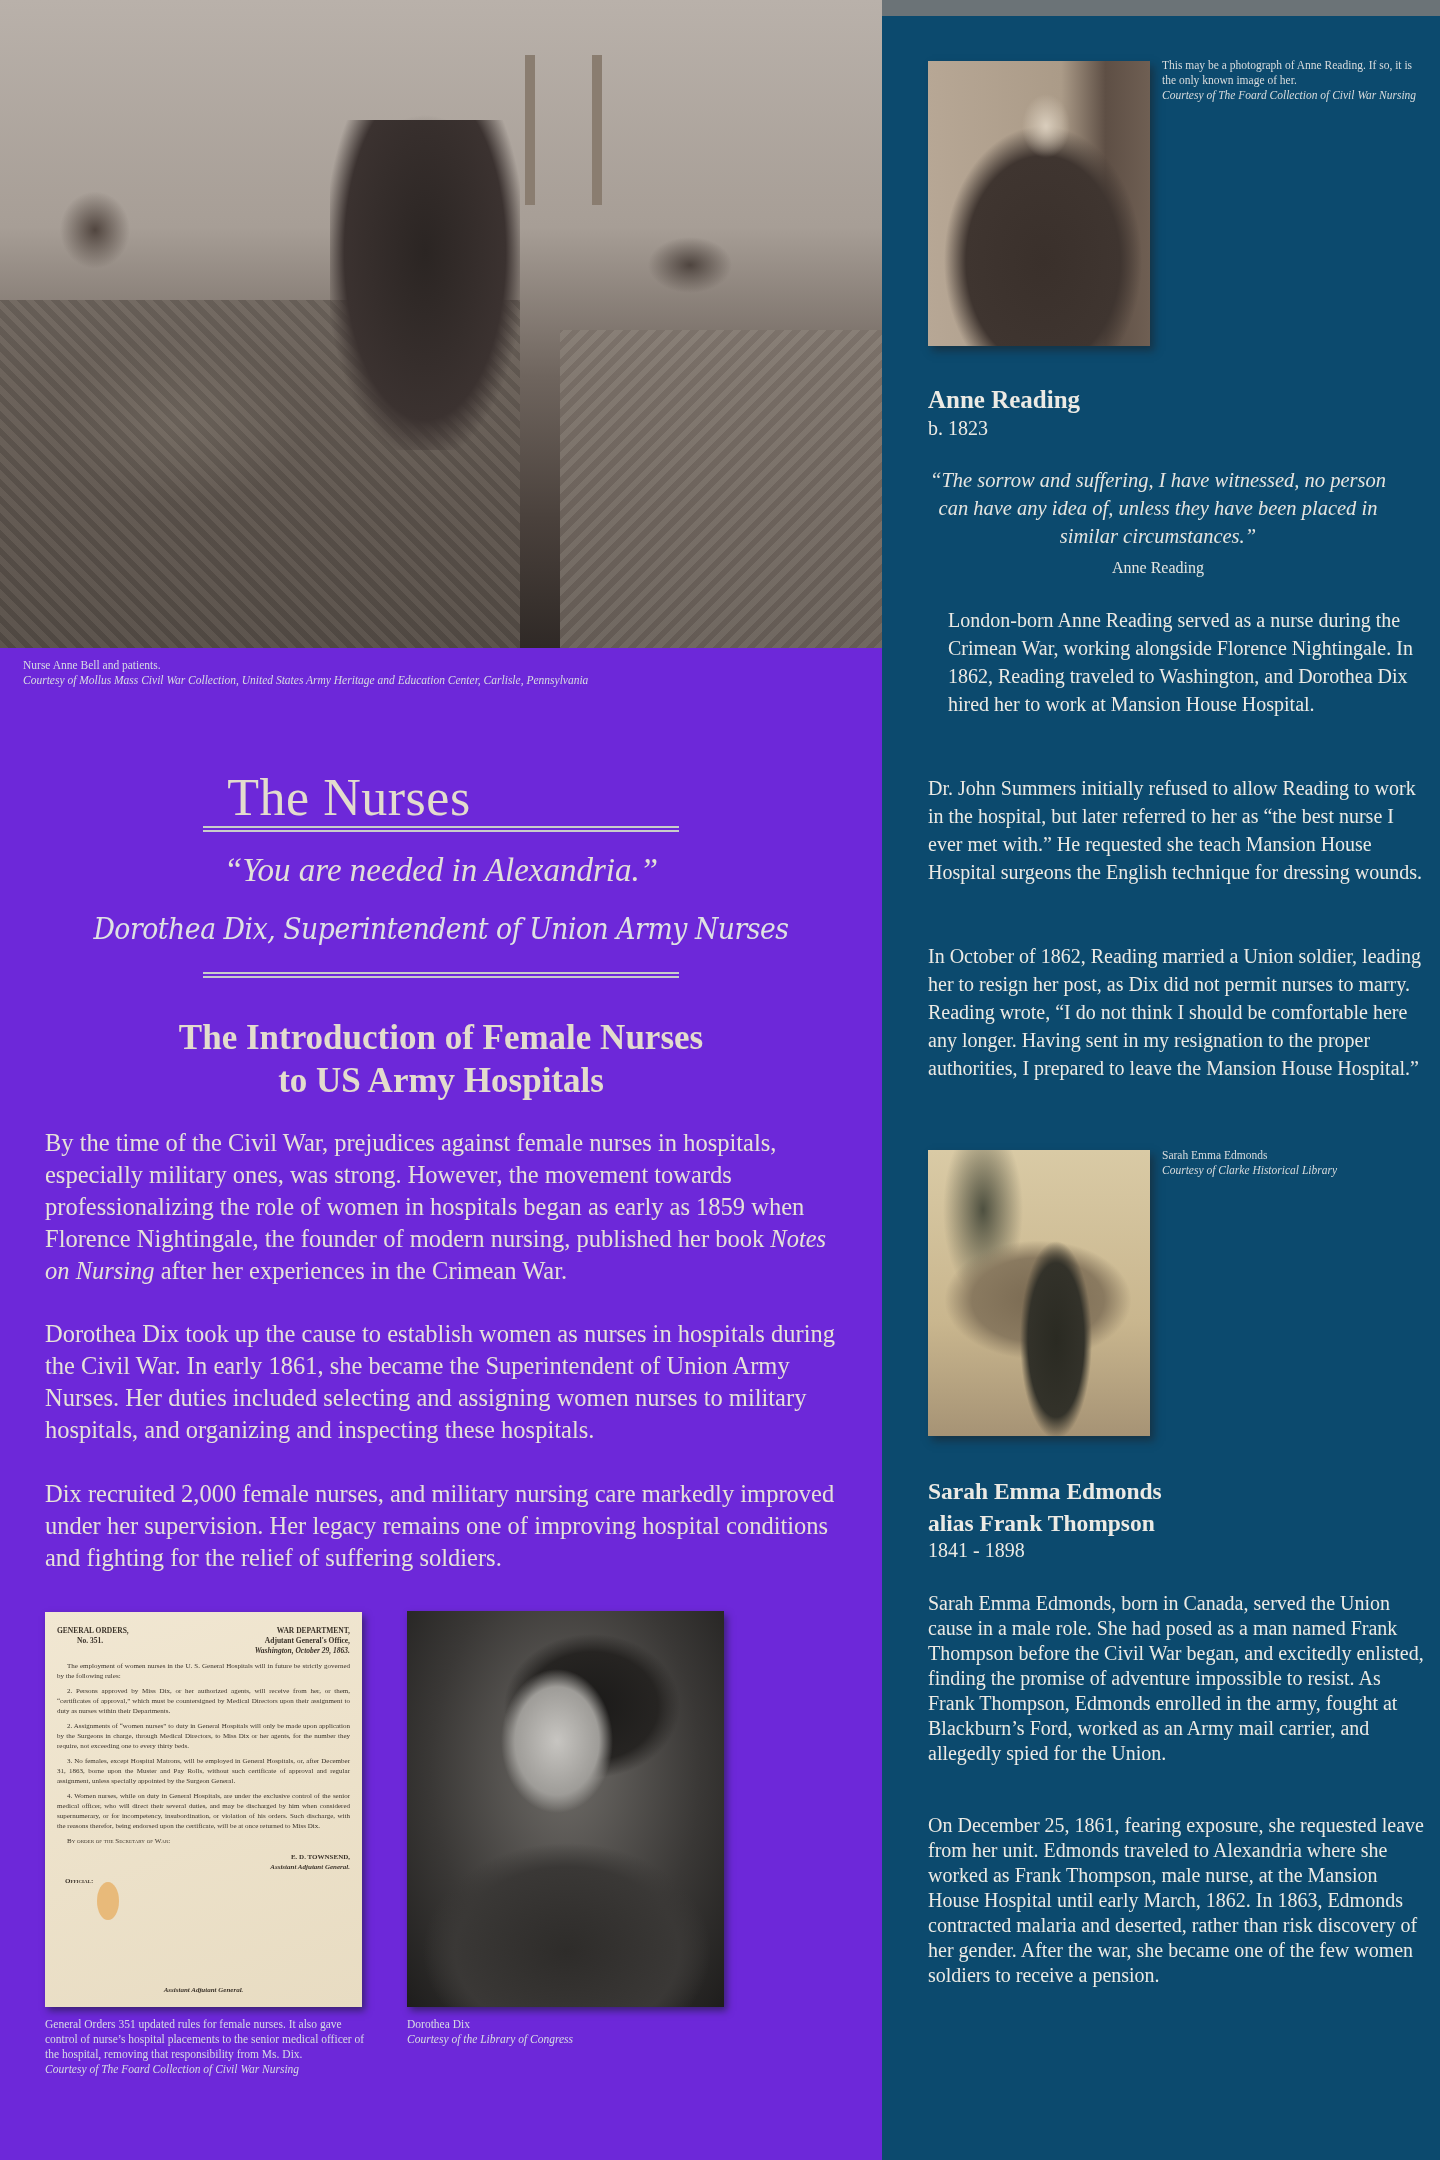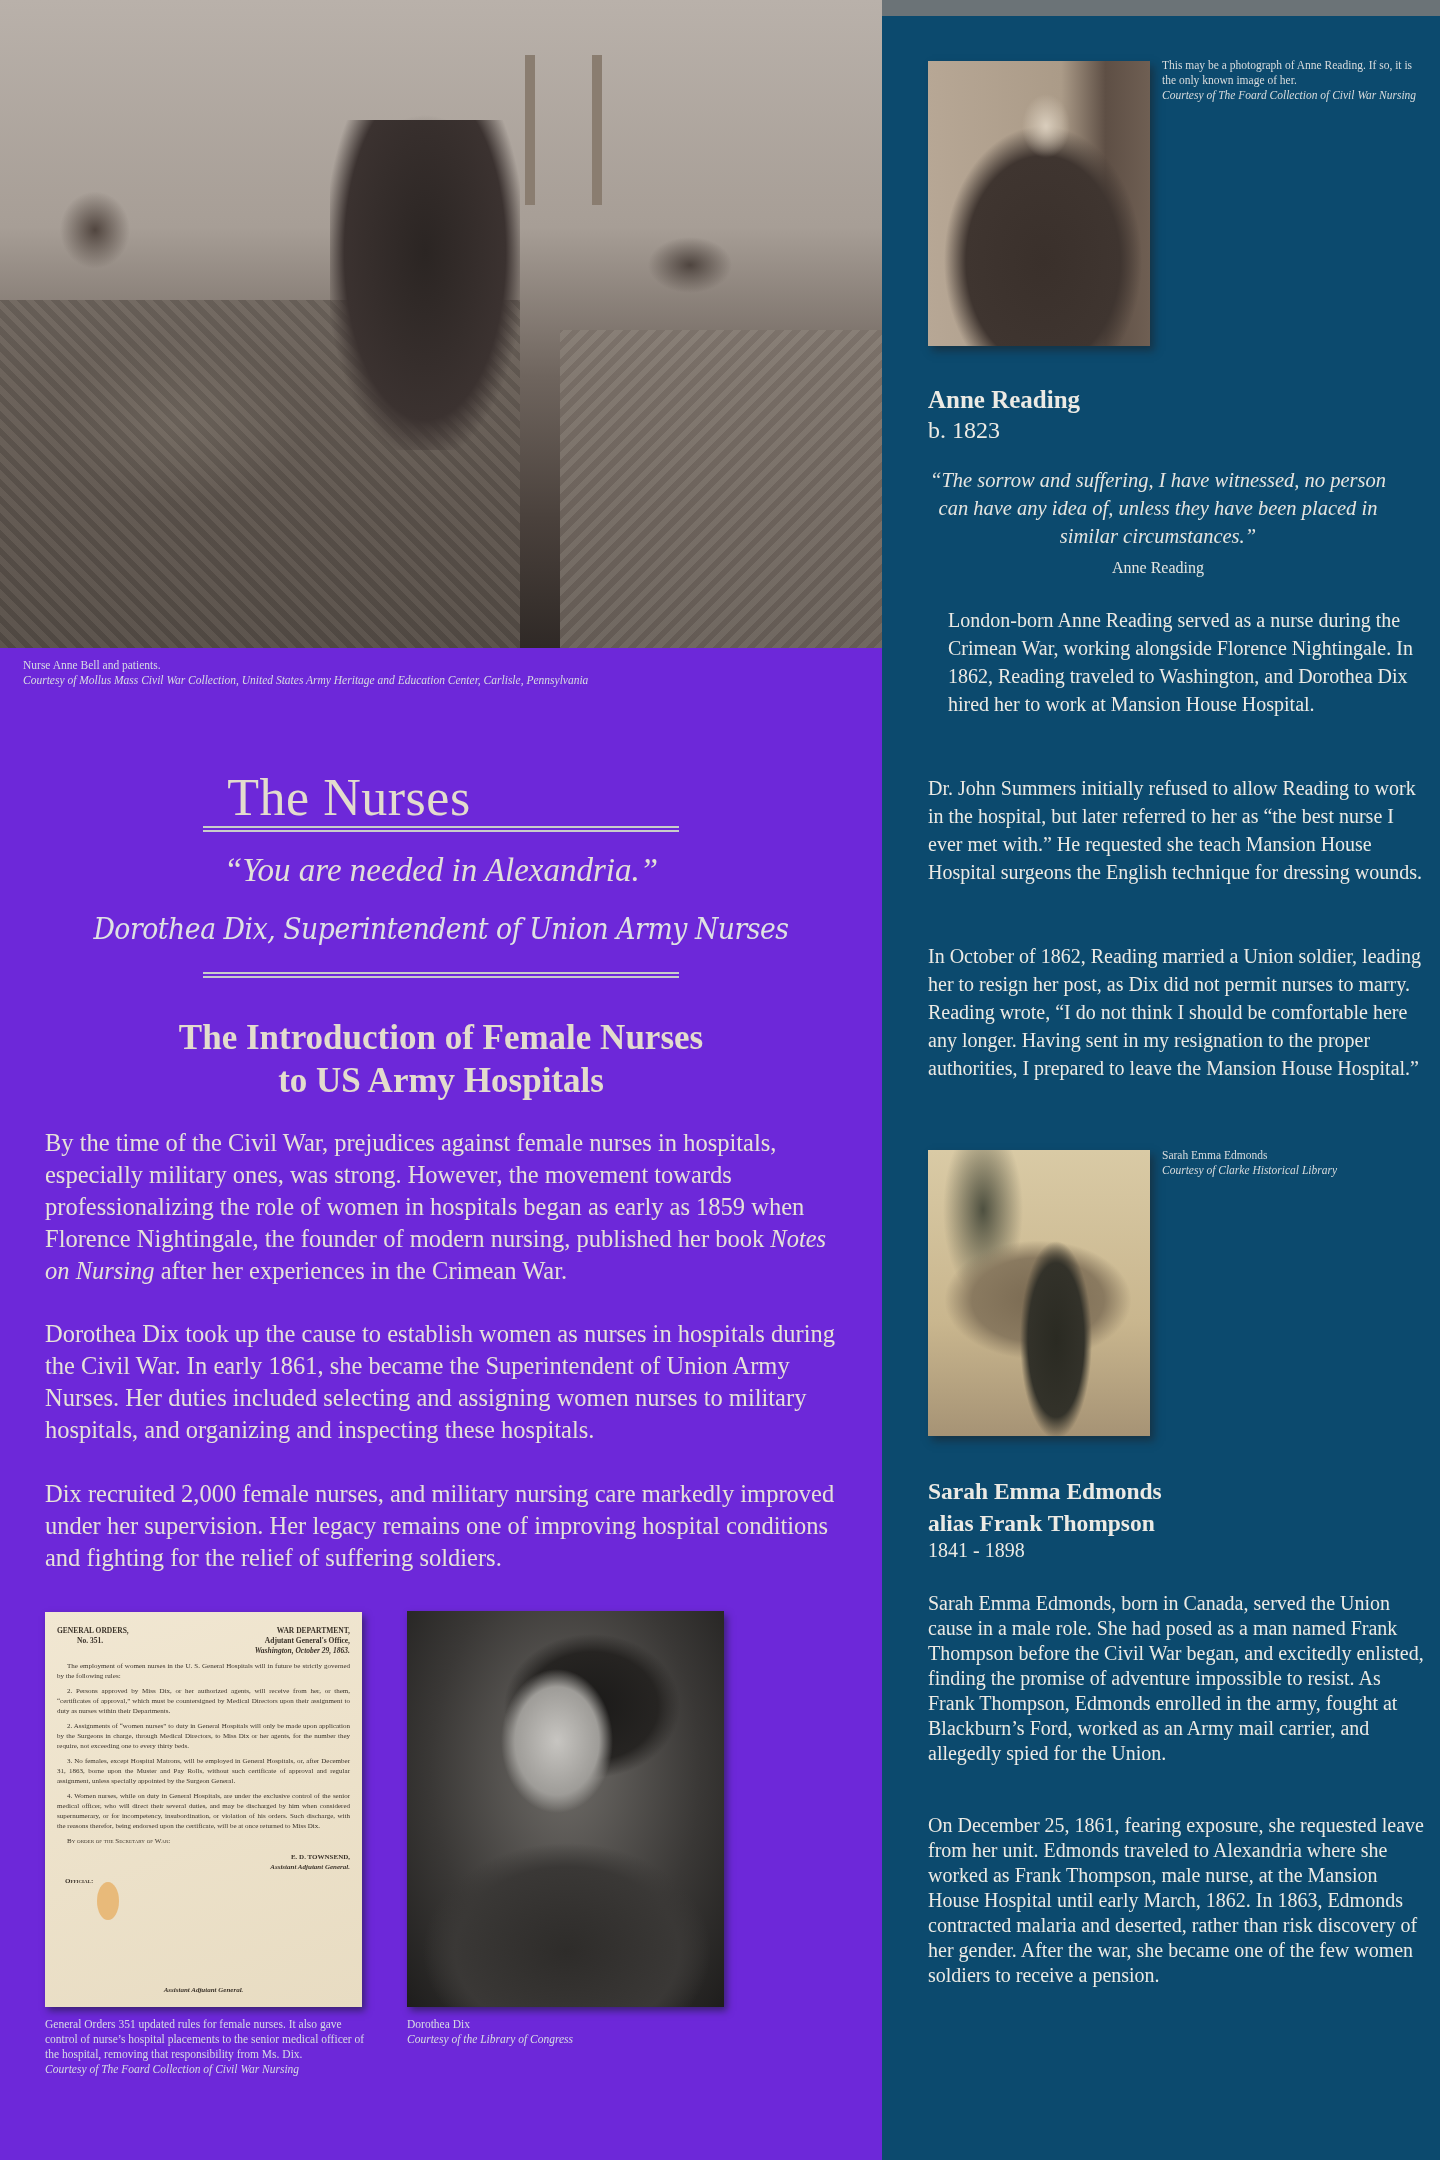--- a/index.html
+++ b/index.html
@@ -63,21 +63,21 @@
   .r-photo { position: absolute; box-shadow: 4px 5px 8px rgba(30,35,40,0.55); }
   #reading-photo { left: 46px; top: 45px; width: 222px; height: 285px;
     background:
       radial-gradient(ellipse 30px 40px at 118px 65px, #d9cdbc 0%, transparent 80%),
       radial-gradient(ellipse 110px 150px at 115px 200px, #3a302b 0%, #3f3530 70%, transparent 90%),
       linear-gradient(90deg, #b7a795 0%, #ab9b88 60%, #5e4f45 80%, #6f5f53 100%);
   }
   #reading-caption { position: absolute; left: 280px; top: 42px; width: 260px; font-size: 11.5px; line-height: 15px; color: #d9dcdd; }
 
   #reading-name { position: absolute; left: 46px; top: 370px; font-size: 25px; font-weight: bold; color: #eceae4; }
-  #reading-dates { position: absolute; left: 46px; top: 401px; font-size: 24px; color: #eceae4; }
+  #reading-dates { position: absolute; left: 46px; top: 401px; font-size: 20px; color: #eceae4; }
   #reading-quote { position: absolute; left: 46px; width: 460px; top: 450px; text-align: center; font-size: 20.5px; font-style: italic; line-height: 28px; color: #e6e5e0; }
   #reading-quote-attrib { position: absolute; left: 46px; width: 460px; top: 543px; text-align: center; font-size: 16px; color: #e6e5e0; }
 
   .r-body { position: absolute; left: 46px; width: 500px; font-size: 20px; line-height: 28px; color: #eceae4; }
   #reading-para-1 { top: 590px; margin-left: 20px; }
   #reading-para-2 { top: 758px; }
   #reading-para-3 { top: 926px; }
 
   #edmonds-photo { left: 46px; top: 1134px; width: 222px; height: 286px;
     background:

